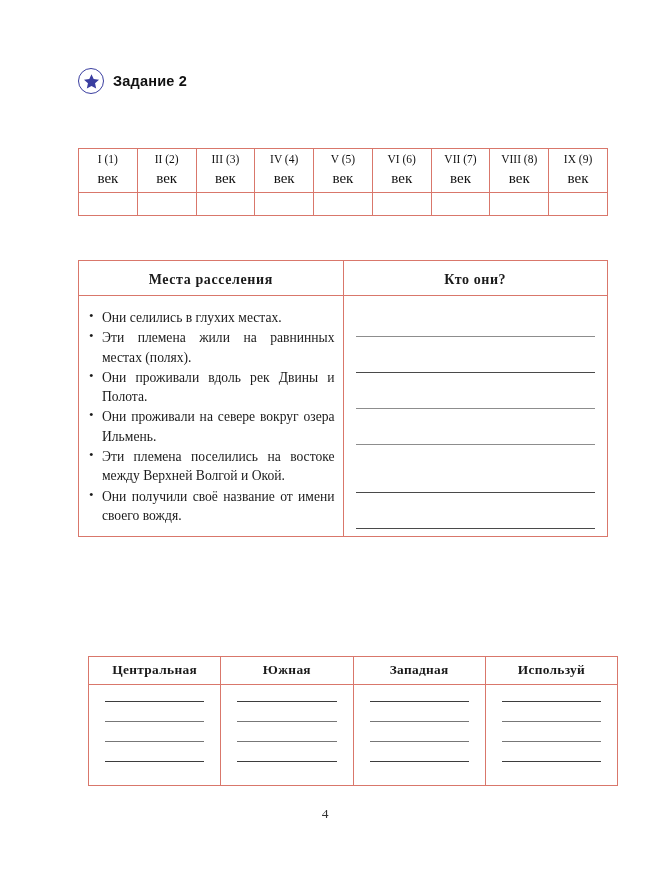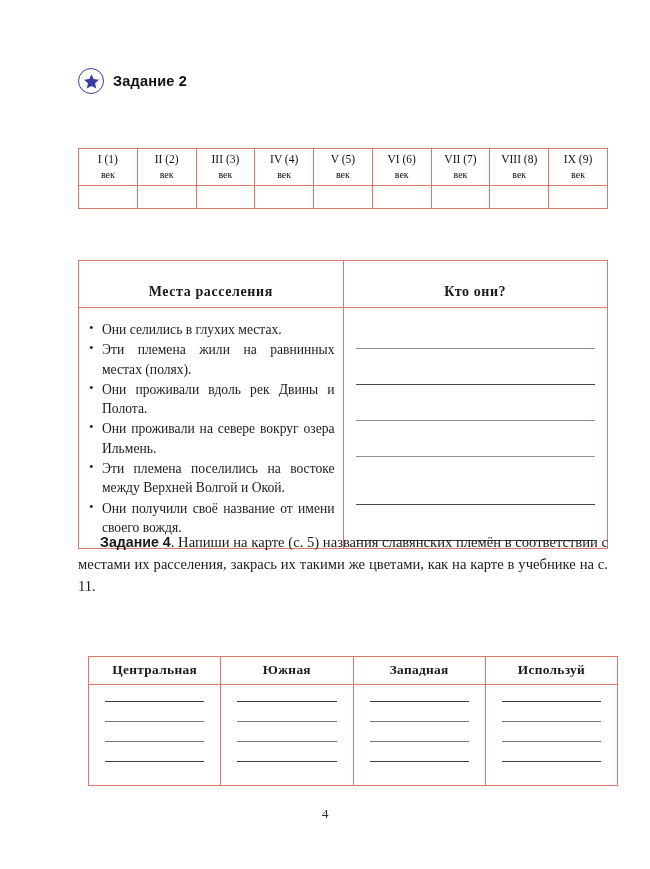--- a/index.html
+++ b/index.html
@@ -87,36 +87,36 @@
     text-align: center;
     vertical-align: middle;
     font-size: 11.5px;
     line-height: 1.35;
     padding: 3px 0 4px 0;
     color: #111;
     margin-top: 39px;
   }
   .centuries td.blank { height: 22px; padding: 0; }
   .cent-roman { display:block; white-space: nowrap; }
-  .cent-word  { display:block; font-size: 10px; font-family: Liberation Serif, serif; }
+  .cent-word  { display:block; font-size: 15px; font-family: Liberation Serif, serif; }
 
   
   .t3 {
     border-collapse: collapse;
     width: 530px;
     table-layout: fixed;
   }
   .t3 th, .t3 td {
     border: 1.3px solid #d9776b;
     vertical-align: top;
   }
   .t3 th {
     font-size: 14px;
     font-weight: bold;
-    padding: 23px 0 7px 0;
+    padding: 11px 0 7px 0;
     text-align: center;
     letter-spacing: .6px;
   }
   .t3 .left-cell  { width: 260px; padding: 12px 8px 10px 10px; }
   .t3 .right-cell { padding: 0; }
 
   .bullets { margin: 0; padding: 0; list-style: none; }
   .bullets li {
     position: relative;
     padding-left: 13px;
@@ -289,25 +289,20 @@
               <div class="ans-line" style="top:148px;"></div>
               <div class="ans-line dark" style="top:196px;"></div>
               <div class="ans-line dark" style="top:232px;"></div>
             </div>
           </td>
         </tr>
       </tbody>
     </table>
   </div>
 
-  <div class="content" style="top:524px;">
-    <div class="para indent">
-      <span class="bold-lead">Задание 4</span><span>. Напиши на карте (с. 5) названия славянских племён в соответствии с местами их расселения, закрась их такими же цветами, как на карте в учебнике на с. 11.</span>
-    </div>
-  </div>
 
 
   <div class="content" style="top:648px;padding-left:10px;">
     <table class="t5">
       <thead>
         <tr>
           <th>Центральная</th>
           <th>Южная</th>
           <th>Западная</th>
           <th>Используй</th>

